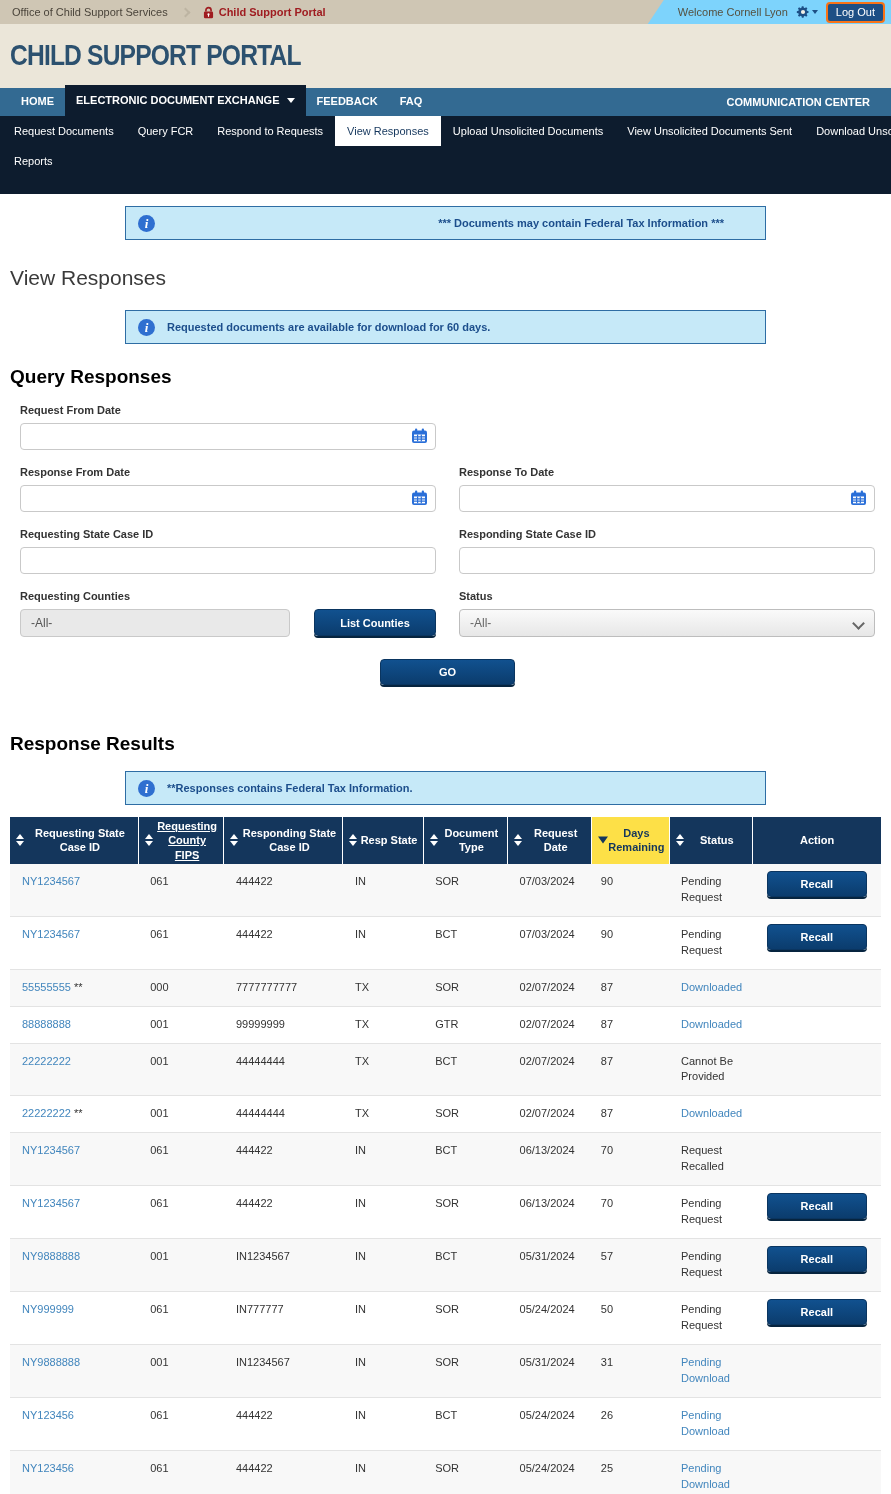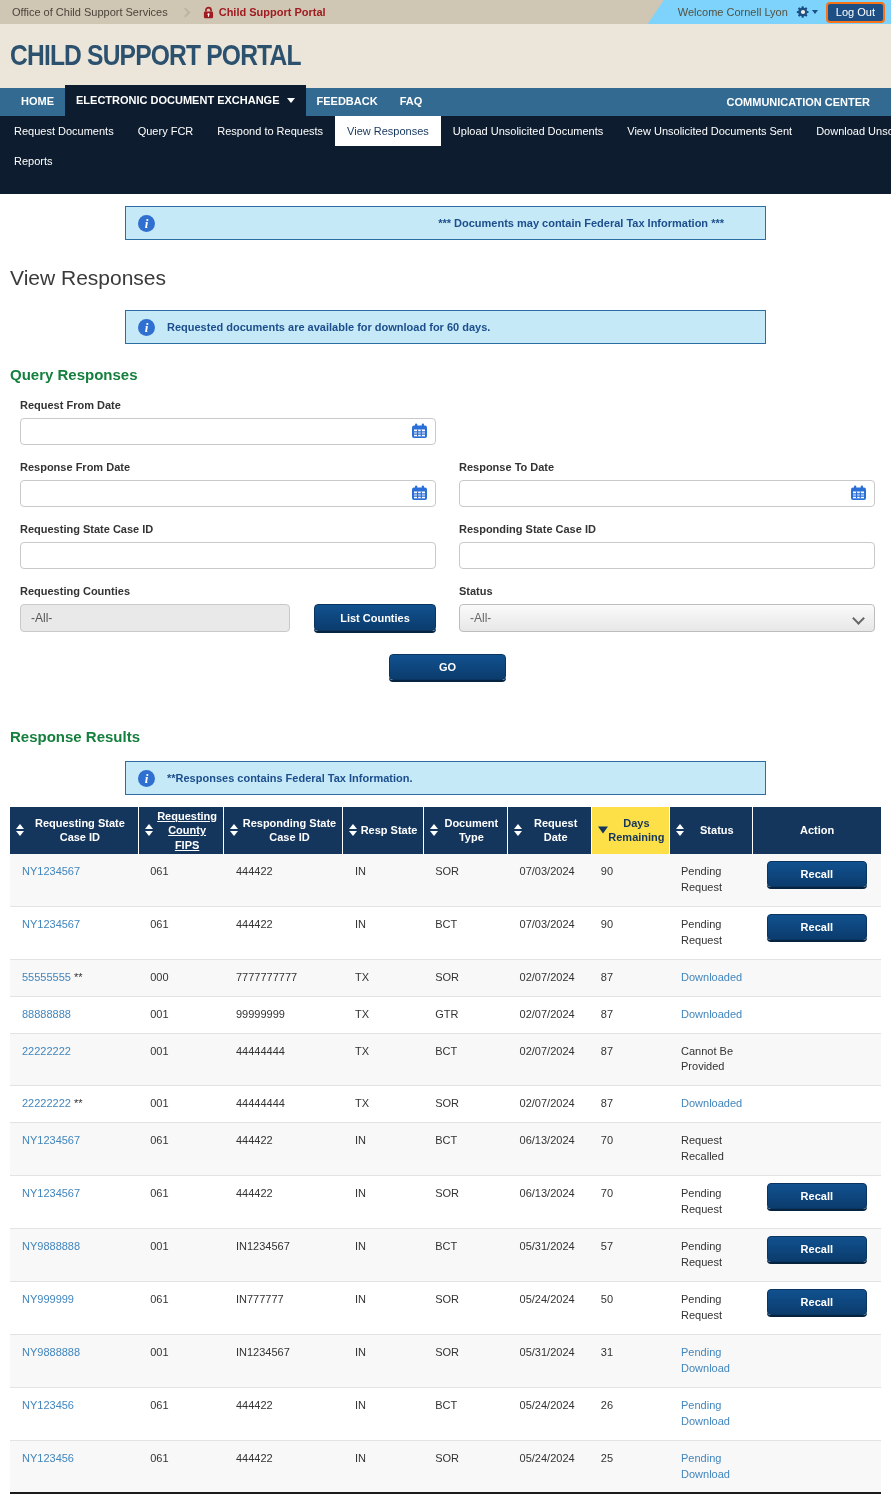--- a/index.html
+++ b/index.html
@@ -60,21 +60,21 @@
   .info-icon {
     width: 17px; height: 17px; border-radius: 50%; background: #2f6fd0; color: #fff;
     font-family: "Liberation Serif", serif; font-style: italic; font-weight: bold;
     font-size: 13px; line-height: 17px; text-align: center; flex: none;
   }
   .banner-text { flex: 1; margin-left: 12px; }
   .banner-text.centered { text-align: right; margin-right: 29px; }
   .mt12 { margin-top: 12px; }
   
   .page-title { font-size: 21px; font-weight: normal; color: #3a3a3a; margin: 26px 0 20px 10px; }
-  .section-title { font-size: 15px; font-weight: bold; color: #15803d; margin: 0 0 0 10px; }
+  .section-title { font-size: 19px; font-weight: bold; color: #000000; margin: 0 0 0 10px; }
   
   .query-form { padding: 0 16px 0 20px; }
   .form-grid { display: flex; justify-content: space-between; }
   .form-col { width: 416px; }
   .field-label { font-size: 11px; font-weight: bold; color: #333; margin: 16px 0 7px; }
   .input-wrap { position: relative; }
   .text-input {
     width: 100%; height: 27px; border: 1px solid #c9c9c9; border-radius: 4px;
     font-size: 12px; padding: 0 30px 0 10px; font-family: inherit; color: #333; background:#fff;
   }
@@ -95,21 +95,21 @@
   .status-select {
     width: 100%; height: 28px; border: 1px solid #bdbdbd; border-radius: 4px;
     background: linear-gradient(#fafafa, #e7e7e7); color: #666; font-size: 12px;
     padding: 0 10px; appearance: none; -webkit-appearance: none; font-family: inherit; cursor: pointer;
   }
   .select-chevron {
     position: absolute; right: 12px; top: 10px; width: 9px; height: 9px;
     border-left: 2px solid #666; border-bottom: 2px solid #666; transform: rotate(-45deg); pointer-events: none;
   }
   .go-row { text-align: center; margin-top: 22px; }
-  .go-btn { width: 117px; height: 26px; }
+  .go-btn { width: 135px; height: 26px; }
   
   .results-section { margin-top: 48px; }
   .results-title { margin-bottom: 16px; }
   .results-table { width: 871px; margin: 12px 10px 0; border-collapse: collapse; border-bottom: 2px solid #1b1b1b; }
   .results-table thead th {
     background: #14365c; color: #fff; font-size: 11px; font-weight: bold;
     height: 37px; vertical-align: middle; border-left: 1px solid #fff;
     position: relative; padding: 2px 4px 2px 16px; text-align: center; line-height: 1.3;
   }
   .results-table thead th:first-child { border-left: none; }

